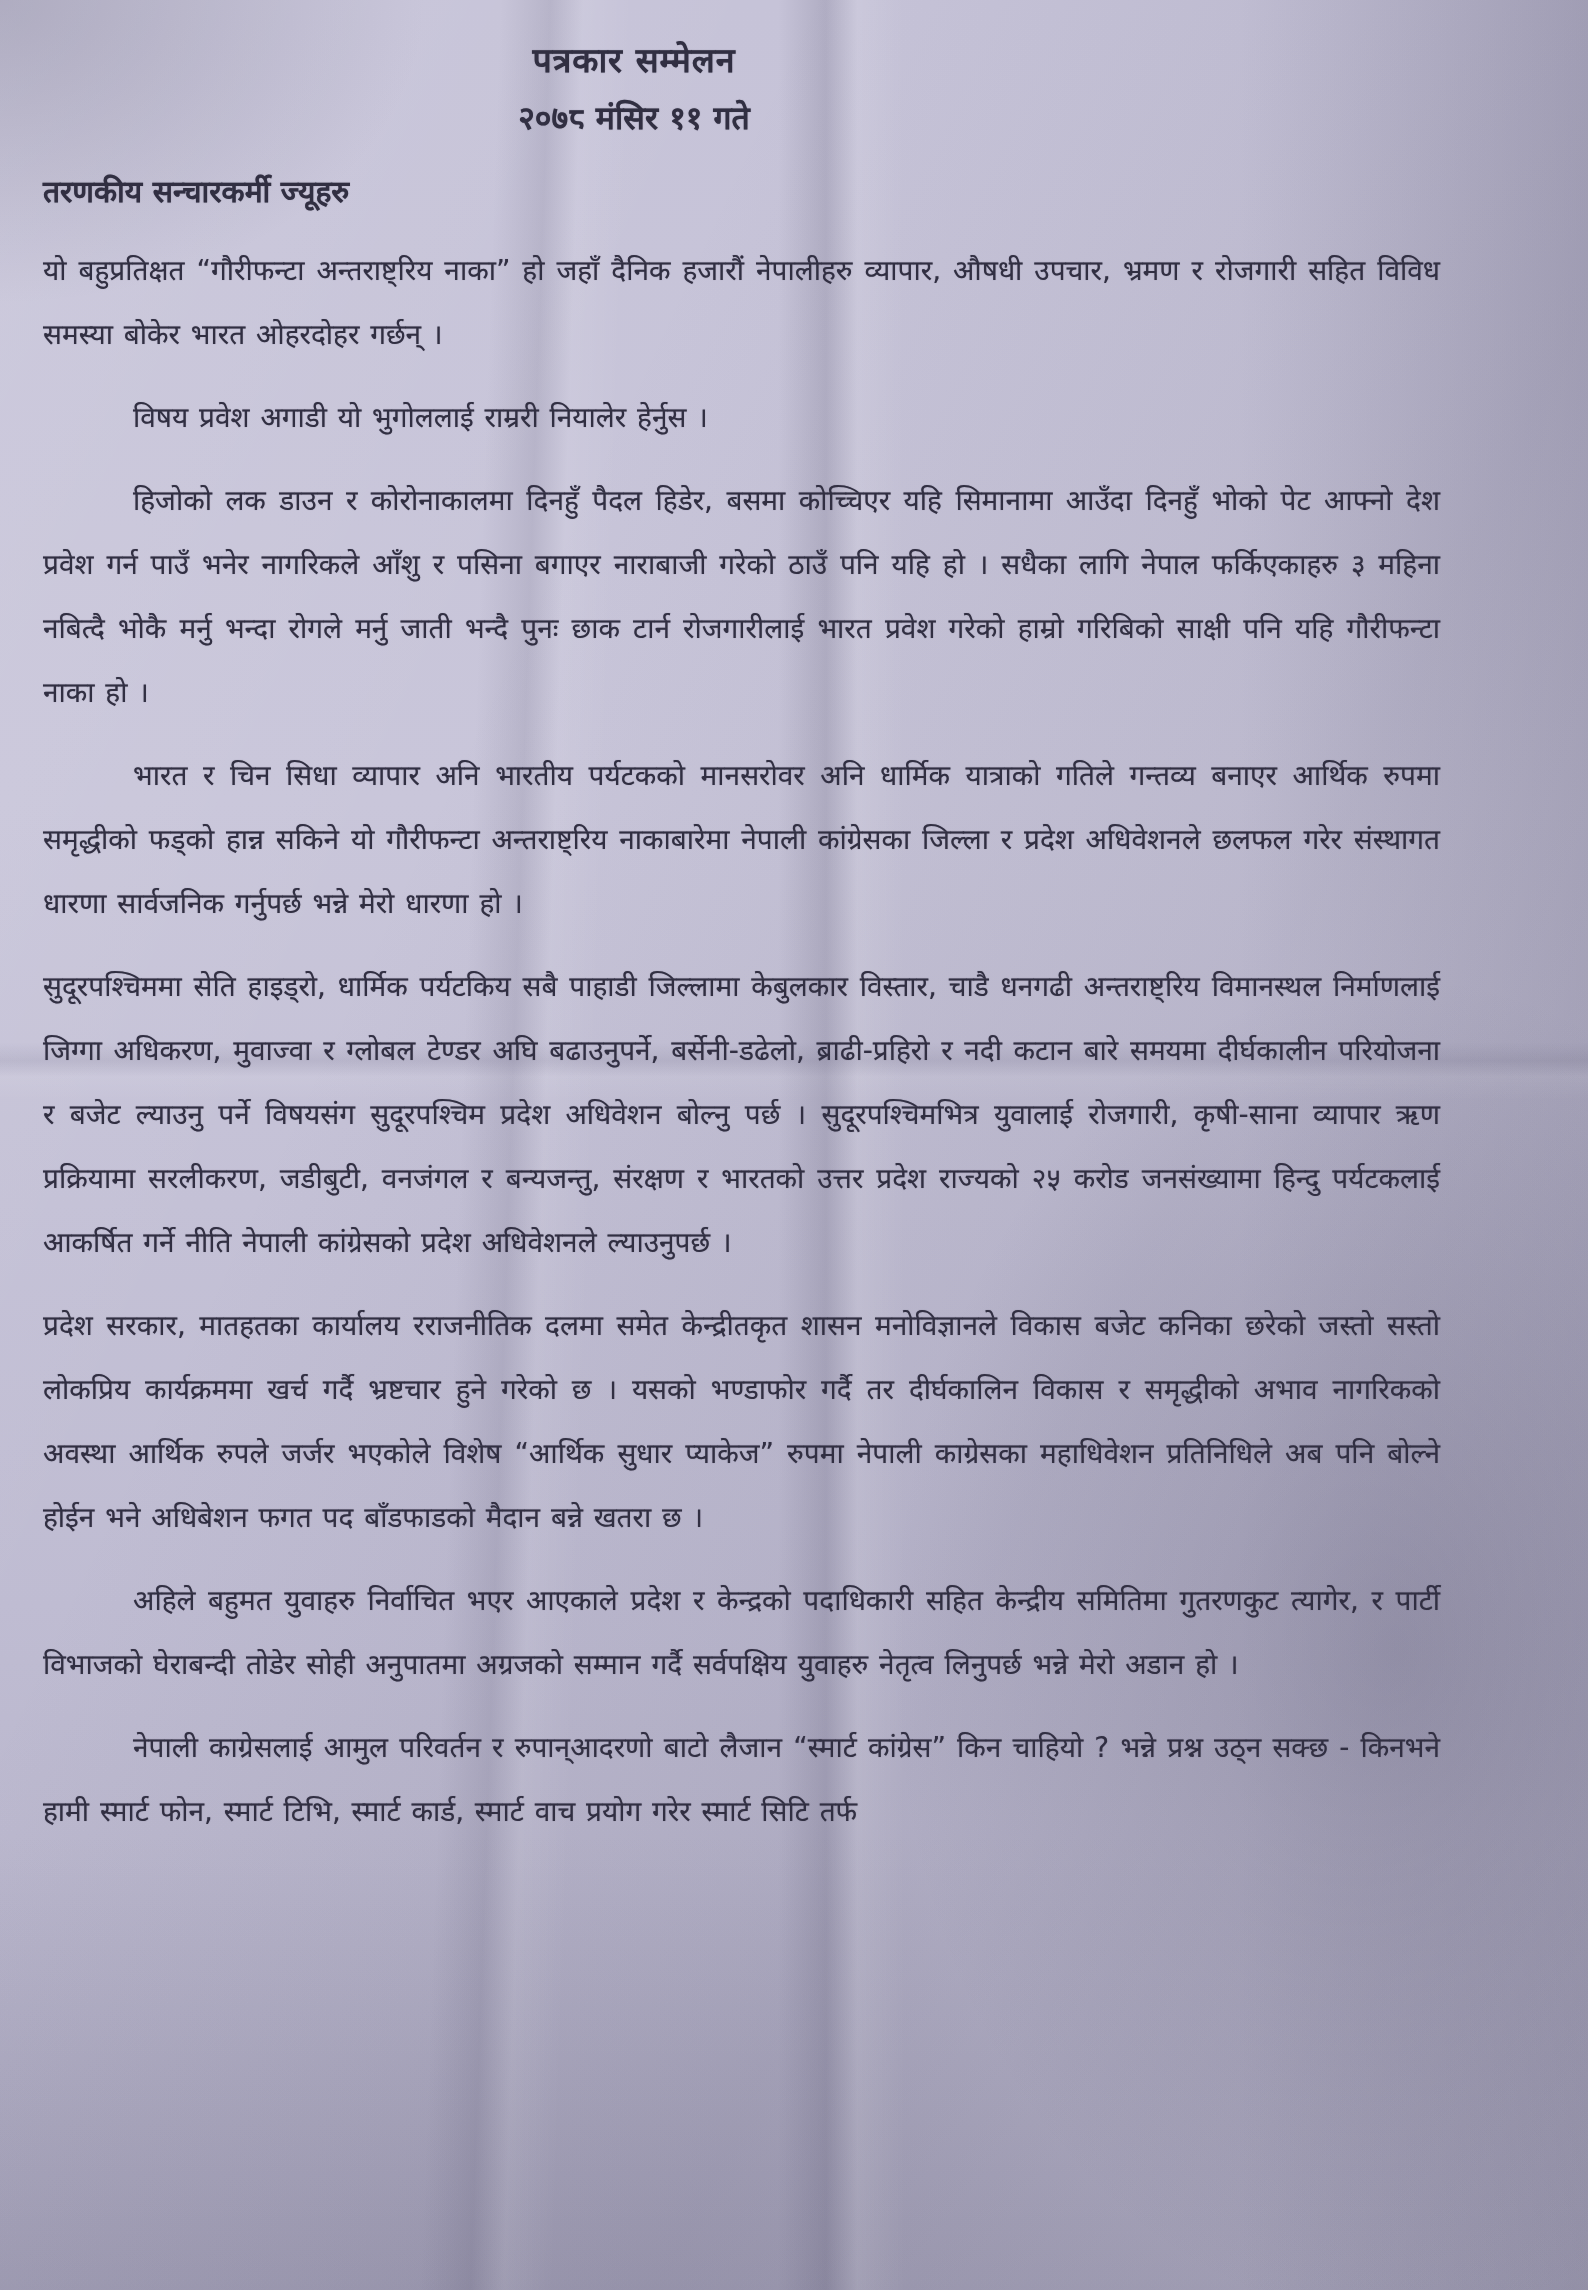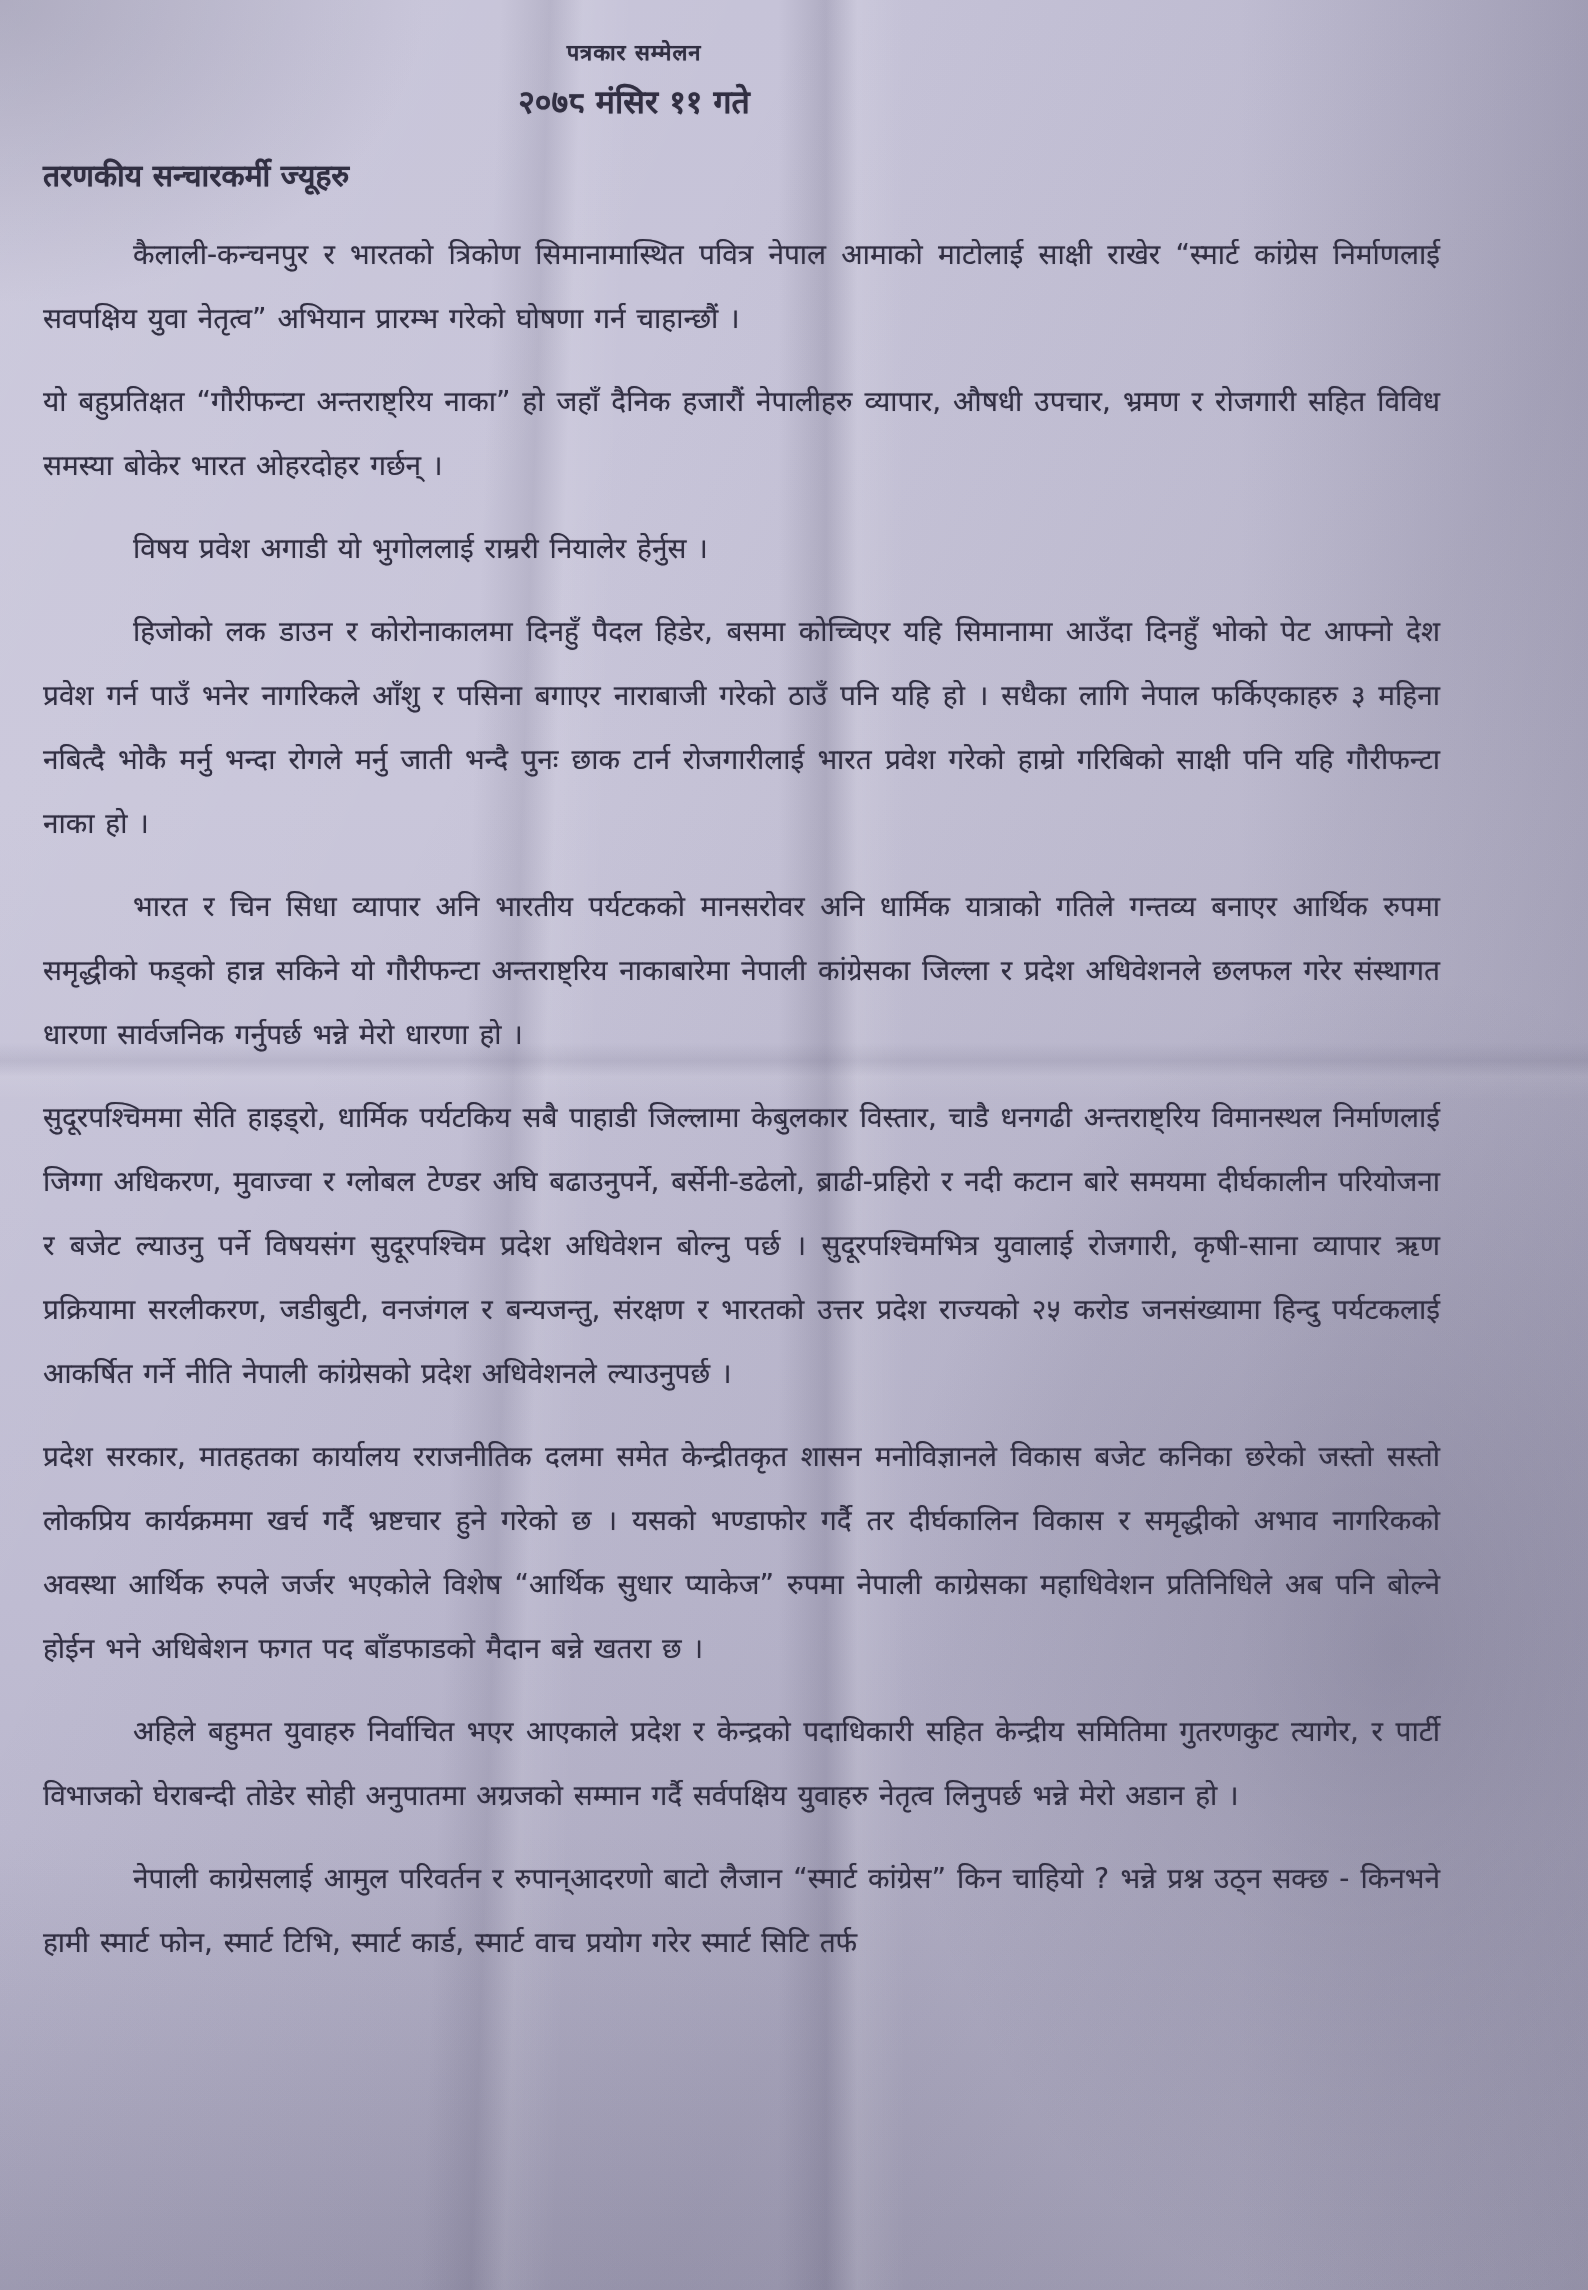--- a/index.html
+++ b/index.html
@@ -47,21 +47,21 @@
       linear-gradient(180deg, rgba(0,0,0,0) 45.5%, rgba(62,59,86,0.10) 46.3%, rgba(255,255,255,0.07) 47%, rgba(0,0,0,0) 48%);
   }
 
   .content {
     position: relative;
     padding: 36px 148px 0 43px; 
   }
 
   .doc-title {
     text-align: center;
-    font-size: 22px;
+    font-size: 34px;
     font-weight: bold;
     letter-spacing: 0.9px;
     margin: 0 215px 13px 0; 
     text-shadow: 0 0 0.9px rgba(49,47,66,0.55);
   }
 
   .doc-date {
     text-align: center;
     font-size: 32px;
     font-weight: bold;
@@ -95,21 +95,20 @@
   <div class="creases"></div>
 
   <div class="content">
 
     <div class="doc-title">पत्रकार सम्मेलन</div>
 
     <div class="doc-date">२०७८ मंसिर ११ गते</div>
 
     <div class="salutation">तरणकीय सन्चारकर्मी ज्यूहरु</div>
 
-    <div class="para ind">कैलाली-कन्चनपुर र भारतको त्रिकोण सिमानामास्थित पवित्र नेपाल आमाको माटोलाई साक्षी राखेर “स्मार्ट कांग्रेस निर्माणलाई सवपक्षिय युवा नेतृत्व” अभियान प्रारम्भ गरेको घोषणा गर्न चाहान्छौं ।</div>
 
     <div class="para">यो बहुप्रतिक्षत “गौरीफन्टा अन्तराष्ट्रिय नाका” हो जहाँ दैनिक हजारौं नेपालीहरु व्यापार, औषधी उपचार, भ्रमण र रोजगारी सहित विविध समस्या बोकेर भारत ओहरदोहर गर्छन् ।</div>
 
     <div class="para ind">विषय प्रवेश अगाडी यो भुगोललाई राम्ररी नियालेर हेर्नुस ।</div>
 
     <div class="para ind">हिजोको लक डाउन र कोरोनाकालमा दिनहुँ पैदल हिडेर, बसमा कोच्चिएर यहि सिमानामा आउँदा दिनहुँ भोको पेट आफ्नो देश प्रवेश गर्न पाउँ भनेर नागरिकले आँशु र पसिना बगाएर नाराबाजी गरेको ठाउँ पनि यहि हो । सधैका लागि नेपाल फर्किएकाहरु ३ महिना नबित्दै भोकै मर्नु भन्दा रोगले मर्नु जाती भन्दै पुनः छाक टार्न रोजगारीलाई भारत प्रवेश गरेको हाम्रो गरिबिको साक्षी पनि यहि गौरीफन्टा नाका हो ।</div>
 
     <div class="para ind">भारत र चिन सिधा व्यापार अनि भारतीय पर्यटकको मानसरोवर अनि धार्मिक यात्राको गतिले गन्तव्य बनाएर आर्थिक रुपमा समृद्धीको फड्को हान्न सकिने यो गौरीफन्टा अन्तराष्ट्रिय नाकाबारेमा नेपाली कांग्रेसका जिल्ला र प्रदेश अधिवेशनले छलफल गरेर संस्थागत धारणा सार्वजनिक गर्नुपर्छ भन्ने मेरो धारणा हो ।</div>
 
     <div class="para">सुदूरपश्चिममा सेति हाइड्रो, धार्मिक पर्यटकिय सबै पाहाडी जिल्लामा केबुलकार विस्तार, चाडै धनगढी अन्तराष्ट्रिय विमानस्थल निर्माणलाई जिग्गा अधिकरण, मुवाज्वा र ग्लोबल टेण्डर अघि बढाउनुपर्ने, बर्सेनी-डढेलो, ब्राढी-प्रहिरो र नदी कटान बारे समयमा दीर्घकालीन परियोजना र बजेट ल्याउनु पर्ने विषयसंग सुदूरपश्चिम प्रदेश अधिवेशन बोल्नु पर्छ । सुदूरपश्चिमभित्र युवालाई रोजगारी, कृषी-साना व्यापार ऋण प्रक्रियामा सरलीकरण, जडीबुटी, वनजंगल र बन्यजन्तु, संरक्षण र भारतको उत्तर प्रदेश राज्यको २५ करोड जनसंख्यामा हिन्दु पर्यटकलाई आकर्षित गर्ने नीति नेपाली कांग्रेसको प्रदेश अधिवेशनले ल्याउनुपर्छ ।</div>

